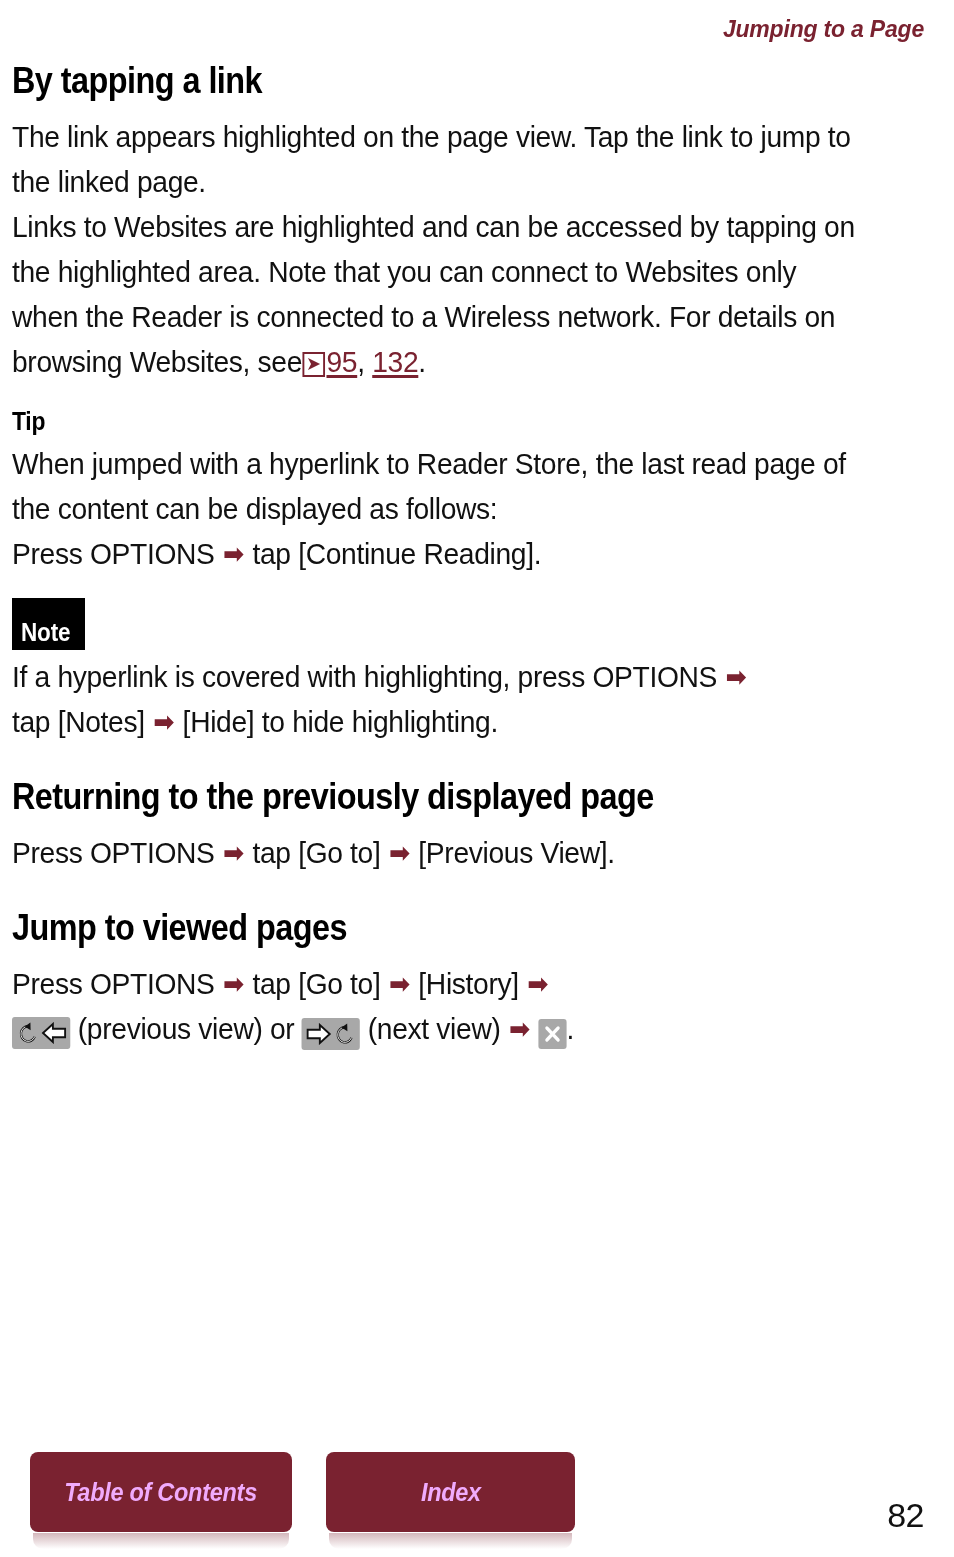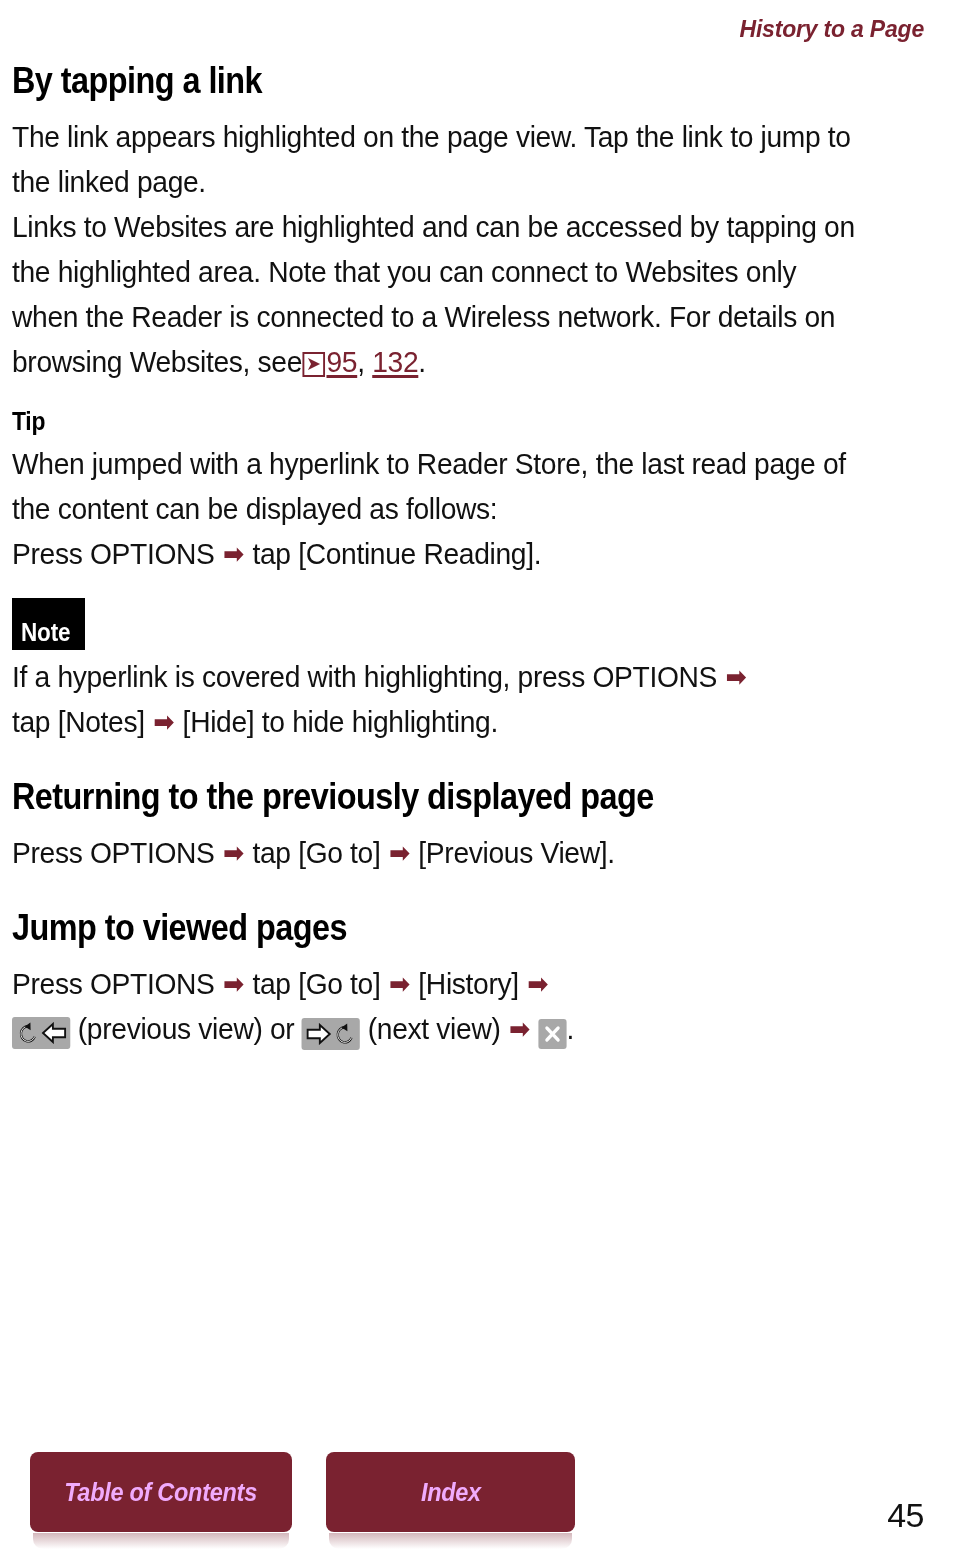--- a/index.html
+++ b/index.html
@@ -181,21 +181,21 @@
     font-size: 34px;
     color: #111;
     letter-spacing: -0.5px;
   }
 </style>
 </head>
 <body>
 
 <div class="page">
 
-  <div class="running-header">History to a Page</div>
+  <div class="running-header">Jumping to a Page</div>
 
   <div class="content">
 
     
     <h2 class="section-head">By tapping a link</h2>
 
     <p class="body">The link appears highlighted on the page view. Tap the link to jump to the linked page.</p>
 
     <p class="body"><span>Links to Websites are highlighted and can be accessed by tapping on the highlighted area. Note that you can connect to Websites only when the Reader is connected to a Wireless network. For details on browsing Websites, see</span><span class="ref-icon">➤</span><a class="pageref" href="#">95</a><span>, </span><a class="pageref" href="#">132</a><span>.</span></p>
 
@@ -273,15 +273,15 @@
             <path d="M5 5 L17 17 M17 5 L5 17" stroke="#ffffff" stroke-width="3.4" stroke-linecap="round"></path>
           </svg>
         </span><span>.</span></p>
 
   </div>
 
   <div class="footer-buttons">
     <button class="navbtn toc"><span>Table of Contents</span></button><button class="navbtn index"><span>Index</span></button>
   </div>
 
-  <div class="page-number">45</div>
+  <div class="page-number">82</div>
 
 </div>
 
 </body></html>

